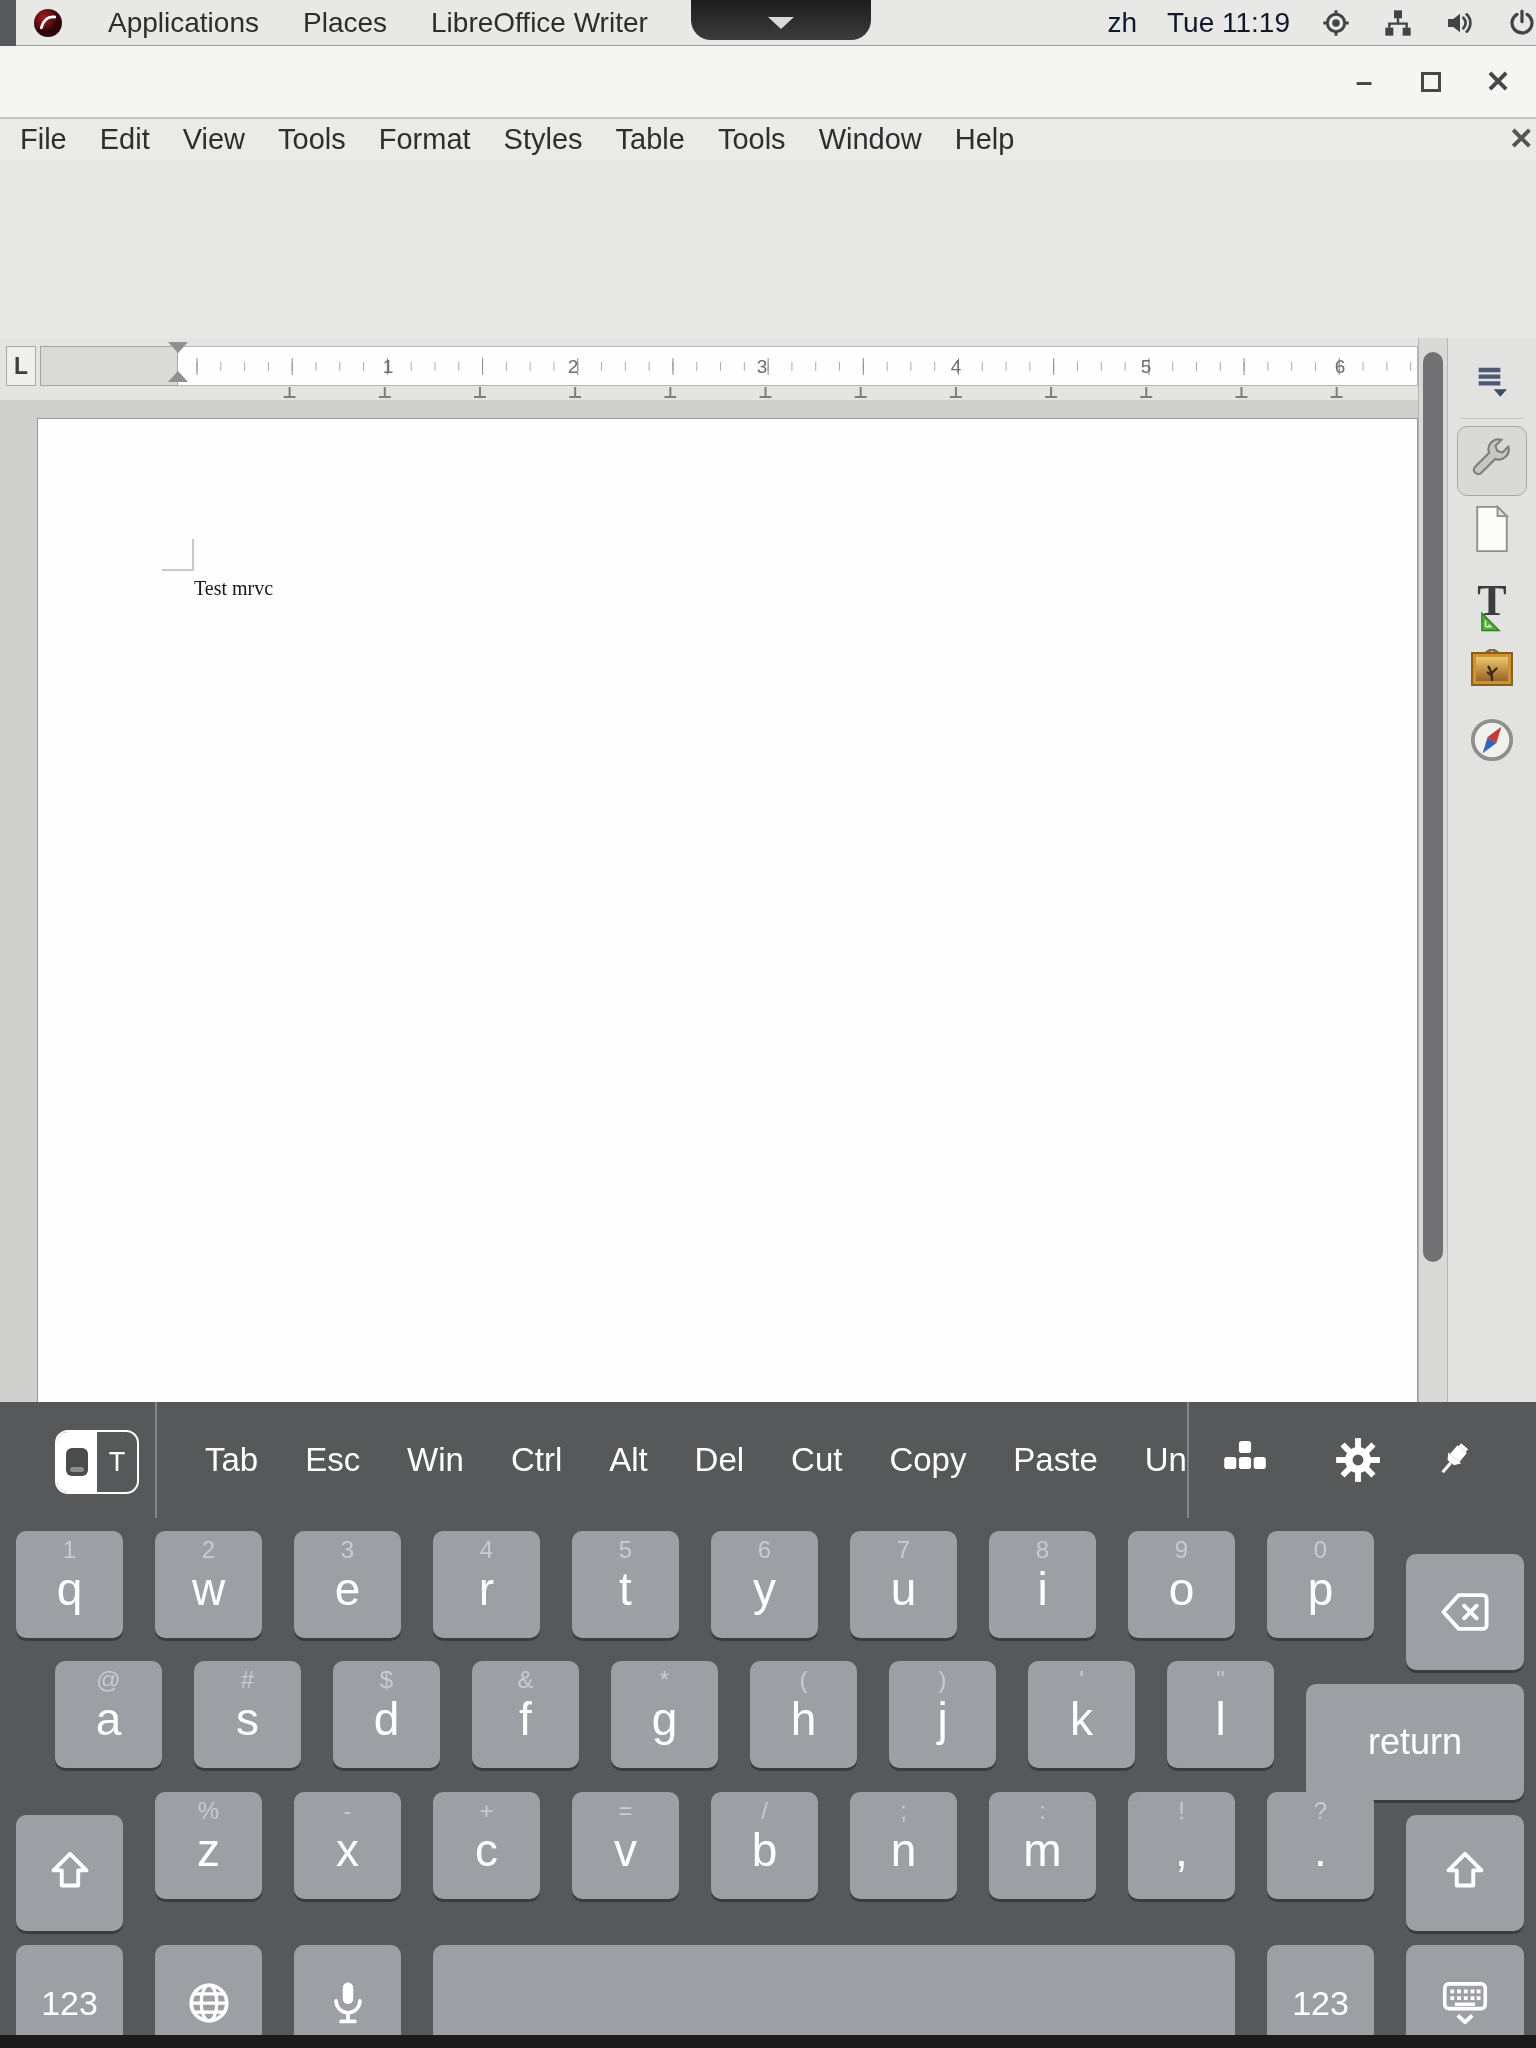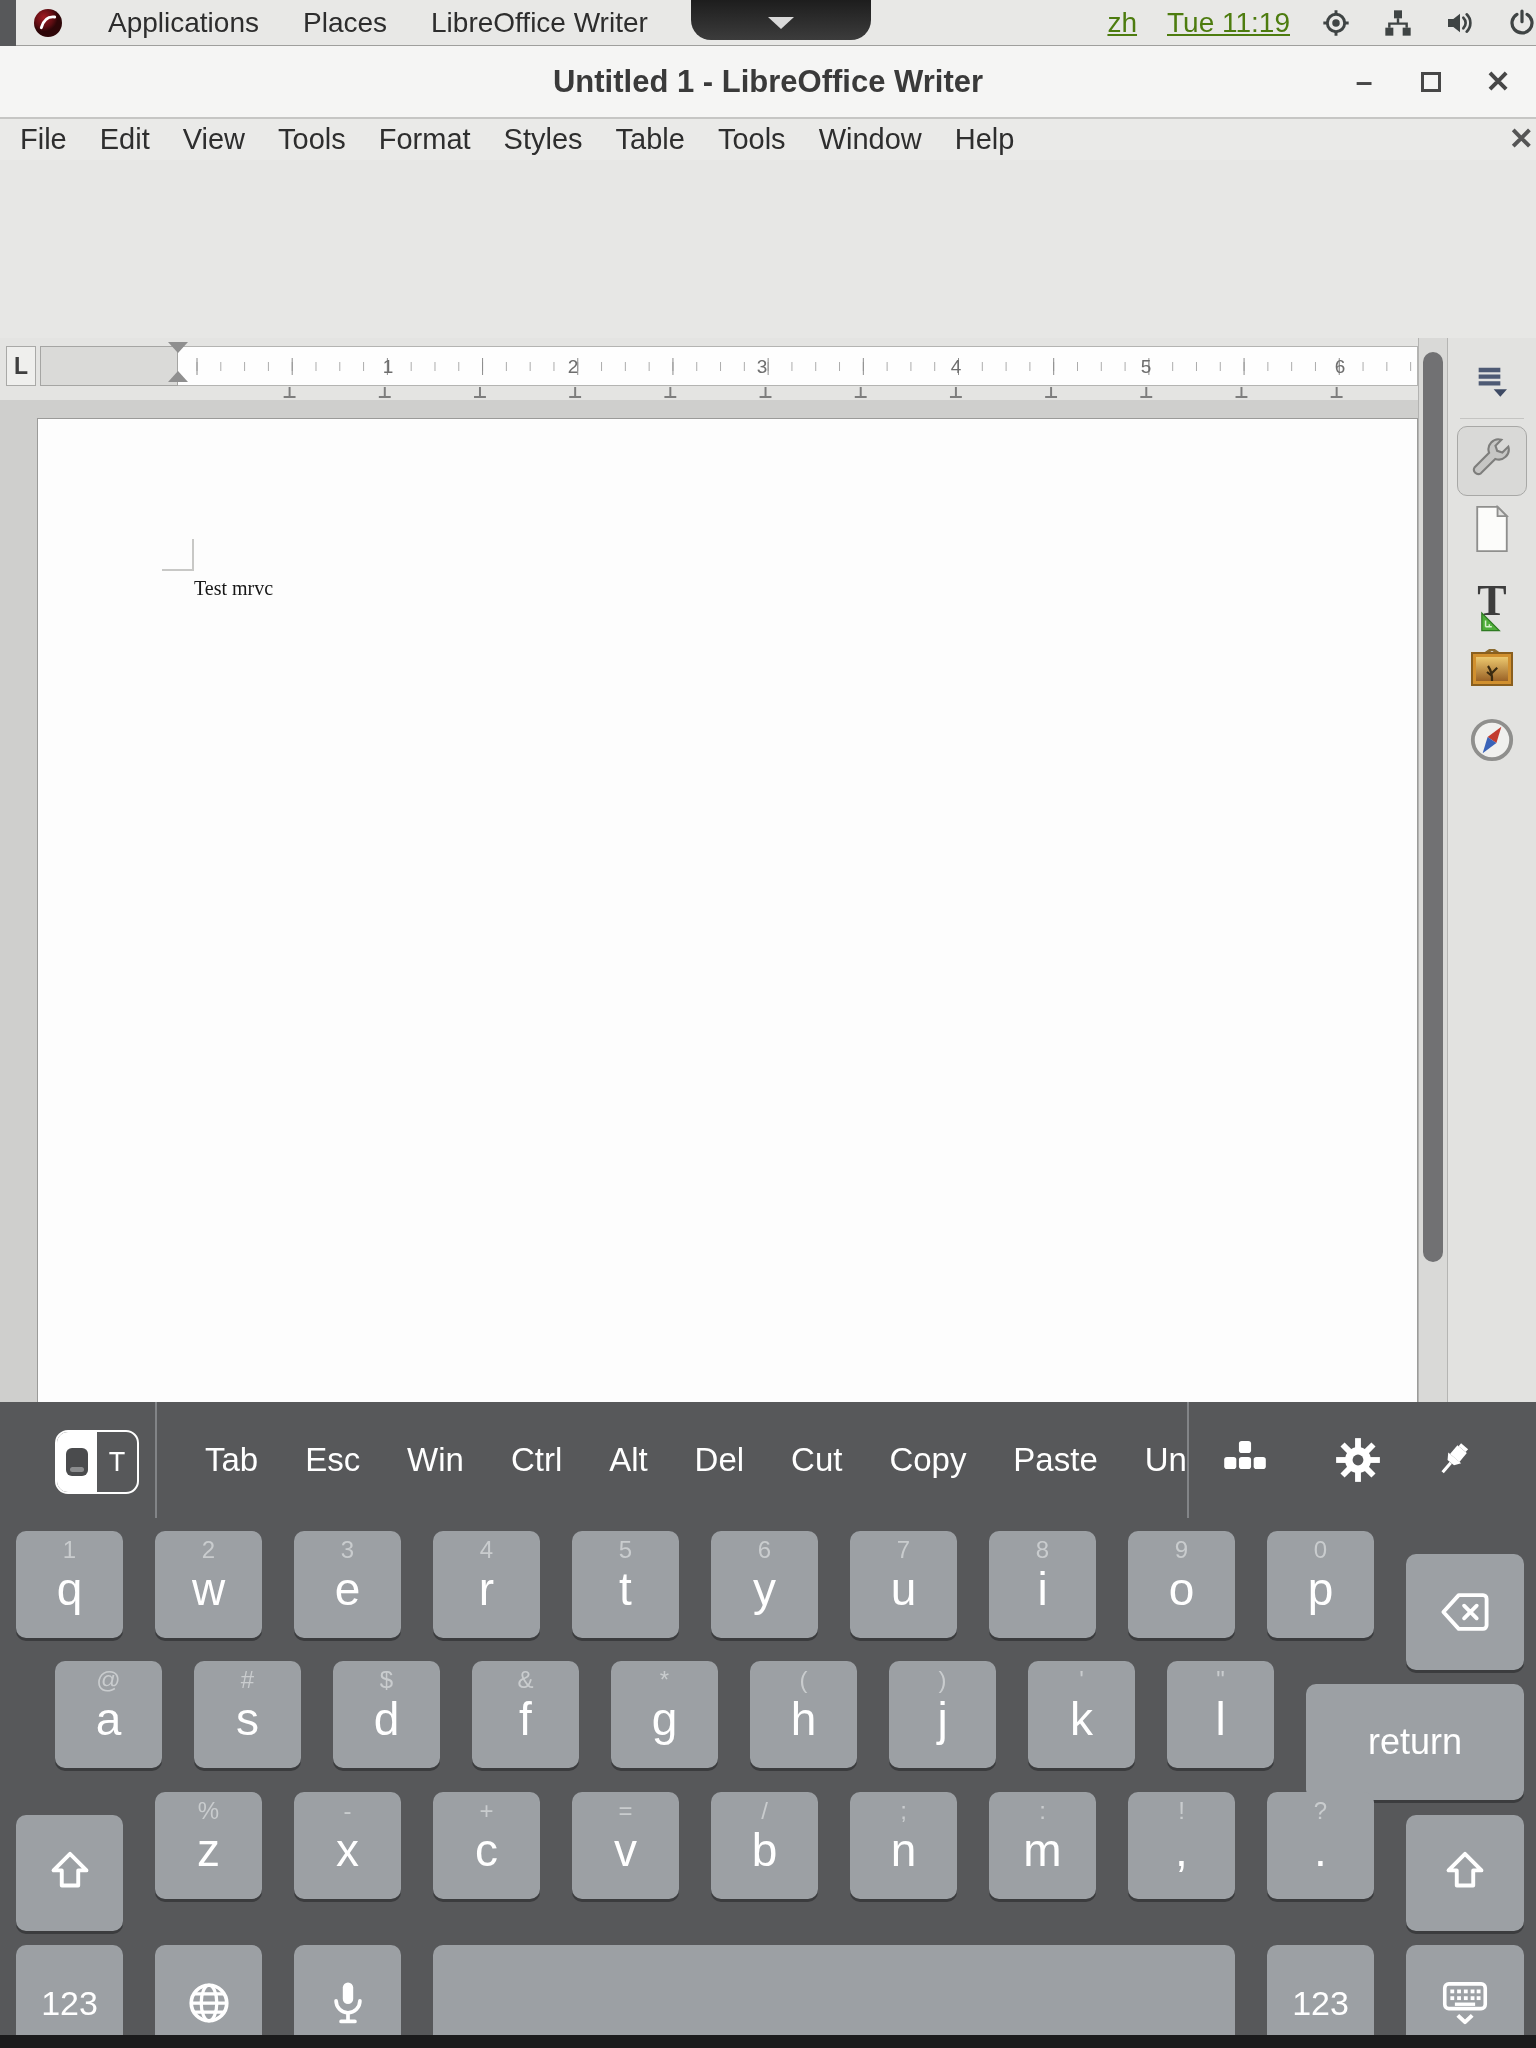--- a/index.html
+++ b/index.html
@@ -5,21 +5,21 @@
   html,body{margin:0;padding:0;background:#57585a;}
   .screen{position:relative;width:1536px;height:2048px;overflow:hidden;font-family:"Liberation Sans",sans-serif;}
   svg{display:block}
   
   .gnome-bar{position:absolute;left:16px;top:0;width:1536px;height:45px;background:#e8e8e6;border-bottom:1px solid #9f9f9d;display:flex;align-items:center;color:#2d2d2d;font-size:28px;}
   .gnome-left{display:flex;align-items:center;gap:44px;padding-left:16px;}
   .gnome-item{white-space:nowrap;}
   .pull-tab{position:absolute;left:675px;top:0;width:180px;height:40px;background:linear-gradient(#1d1d1d,#3c3c3c);border-radius:0 0 20px 20px;display:flex;align-items:center;justify-content:center;}
   .pull-tab .chev{width:0;height:0;border-left:13px solid transparent;border-right:13px solid transparent;border-top:12px solid #d9d9d9;margin-top:6px;}
   .gnome-right{position:absolute;right:14px;top:0;height:45px;display:flex;align-items:center;gap:30px;}
-  .gnome-right .txt{font-size:28px;color:#4d7c0f;text-decoration:underline;}
+  .gnome-right .txt{font-size:28px;color:#0f172a;}
   .sicon{width:32px;height:32px;}
   
   .titlebar{position:absolute;left:0;top:46px;width:1536px;height:71px;background:#f5f5f4;border-bottom:2px solid #c6c6c4;}
   .title-text{position:absolute;left:0;right:0;top:18px;text-align:center;font-size:31px;font-weight:bold;color:#3a3a3a;}
   .winbtn{position:absolute;top:0;width:56px;height:71px;display:flex;align-items:center;justify-content:center;color:#474747;font-size:30px;}
   .wb-min{left:1336px;font-weight:bold;}
   .wb-max{left:1403px;}
   .wb-max .sq{width:14px;height:14px;border:3px solid #474747;}
   .wb-close{left:1470px;font-weight:bold;}
   
@@ -158,21 +158,20 @@
       <span>
         <svg class="sicon" viewBox="0 0 24 24">
             <path d="M12 3v8" stroke="#3f4444" stroke-width="2.4" stroke-linecap="round"></path>
             <path d="M8.2 5.5a7.5 7.5 0 1 0 7.6 0" fill="none" stroke="#3f4444" stroke-width="2.4" stroke-linecap="round"></path>
           </svg>
       </span>
     </div>
   </header>
 
   <div class="titlebar">
-    <div class="title-text">Untitled 1 - LibreOffice Writer</div>
     <div class="winbtn wb-min">–</div>
     <div class="winbtn wb-max">
         <span class="sq"></span>
       </div>
     <div class="winbtn wb-close">✕</div>
   </div>
 
   <nav class="menubar">
     <span>File</span>
     <span>Edit</span>

